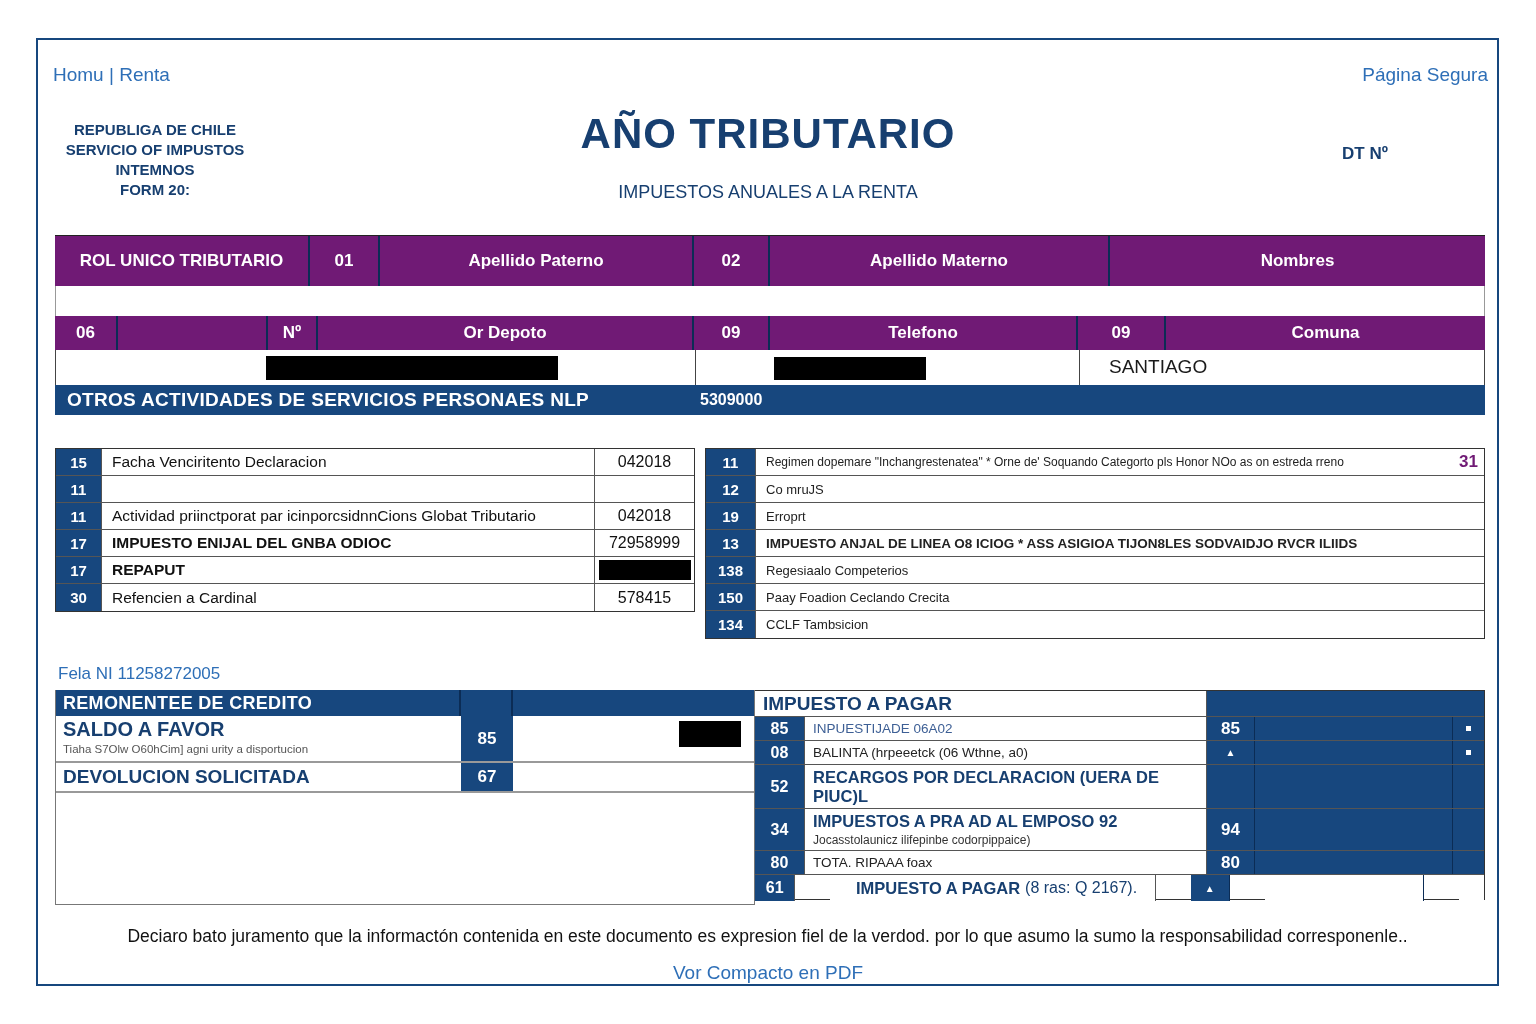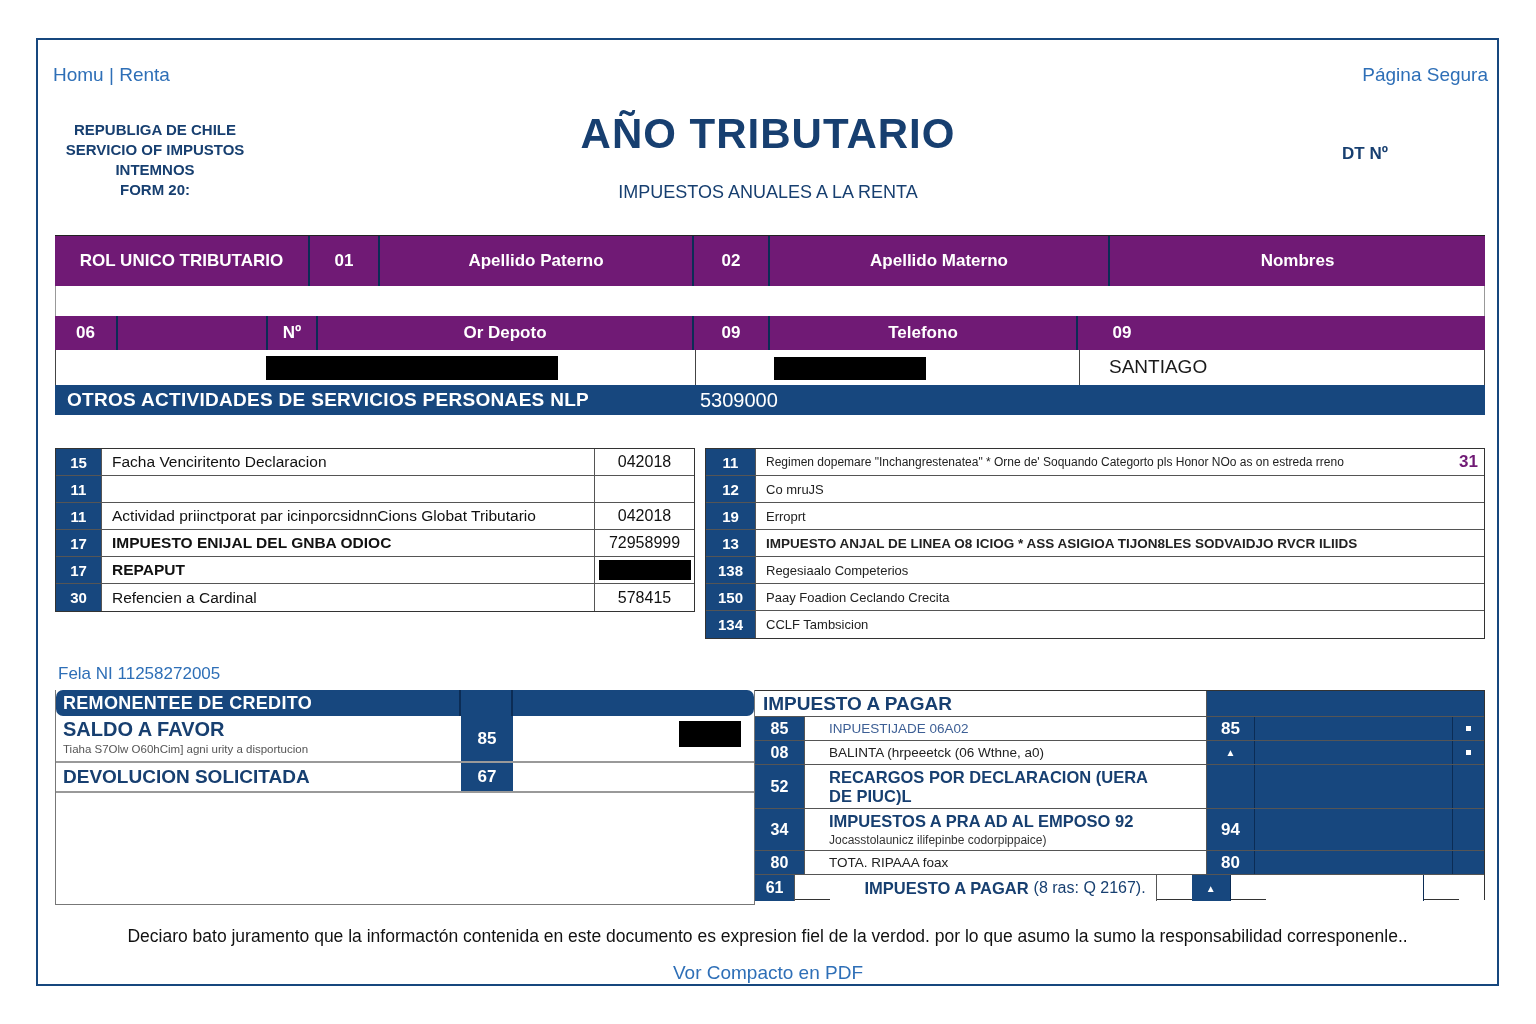--- a/index.html
+++ b/index.html
@@ -26,57 +26,57 @@
   .blue-row .cell:last-child { border-right:none; }
   .r1 { height:50px; font-size:17px; }
   .gap-row { height:30px; background:#fff; border-left:1px solid #999; border-right:1px solid #999; }
   .r2 { height:34px; font-size:17px; }
   .val-row { position:relative; height:35px; background:#fff; border-left:1px solid #444; border-right:1px solid #444; }
   .vline { position:absolute; top:0; bottom:0; width:1px; background:#444; }
   .redact { position:absolute; background:#000; }
   .santiago { position:absolute; left:1053px; top:6px; font-size:19px; color:#1a1a1a; }
   .banner { position:relative; height:30px; background:#17477e; color:#fff; display:flex; align-items:center; }
   .banner .lbl { font-weight:bold; font-size:19px; padding-left:12px; letter-spacing:0.3px; }
-  .banner .code { position:absolute; left:645px; font-weight:normal; font-size:20px;text-align:center; }
+  .banner .code { position:absolute; left:645px; font-weight:bold; font-size:16px;text-align:center; }
 
   
   .dtable { border:1px solid #333; }
   .dtable-left { left:55px; top:448px; width:640px; }
   .dtable-right { left:705px; top:448px; width:780px; }
   .drow { display:flex; height:27px; border-bottom:1px solid #555; }
   .drow:last-child { border-bottom:none; }
   .dcode { width:46px; background:#17477e; color:#fff; font-weight:bold; font-size:15px; display:flex; align-items:center; justify-content:center; border-right:1px solid #555; }
   .dtable-right .dcode { width:50px; }
   .dlabel { flex:1; display:flex; align-items:center; padding-left:10px; font-size:15.5px; color:#111; background:#fff; }
   .dtable-right .dlabel { font-size:13px; color:#222; }
   .dvalue { width:100px; border-left:1px solid #555; display:flex; align-items:center; justify-content:center; font-size:16px; color:#111; background:#fff; position:relative; }
   .bold { font-weight:bold; }
   .rt-val { margin-left:auto; padding-right:6px; font-size:17px; font-weight:bold; color:#701a75; }
 
   .folio { left:58px; top:664px; font-size:17px; color:#2e6fb7; }
 
   
   .credit { left:55px; top:690px; width:700px; height:215px; border:1px solid #777; border-top:none; }
-  .credit-head { display:flex; height:26px; background:#17477e; color:#fff;border-radius:7px; }
+  .credit-head { display:flex; height:26px; background:#17477e; color:#fff; }
   .credit-head .ch1 { width:405px; display:flex; align-items:center; padding-left:7px; font-weight:bold; font-size:18px; border-right:2px solid #0b2c55; letter-spacing:0.3px; }
   .credit-head .ch2 { width:52px; border-right:2px solid #0b2c55; }
   .credit-head .ch3 { flex:1; }
   .credit-row { display:flex; border-bottom:2px solid #999; }
   .cr-label { width:405px; padding:2px 0 2px 7px; background:#fff; }
   .cr-label .big { font-size:20px; font-weight:bold; color:#173f70; }
   .cr-label .sub { font-size:11.5px; color:#555; margin-top:2px; }
   .cr-code { width:52px; background:#17477e; color:#fff; font-weight:bold; font-size:17px; display:flex; align-items:center; justify-content:center; }
   .cr-val { flex:1; background:#fff; position:relative; }
 
   
   .pay { left:755px; top:690px; width:730px; height:210px; border:1px solid #333; border-left:none; }
   .pay-row { display:flex; border-bottom:1px solid #555; }
   .pay-row:last-child { border-bottom:none;gap:35px; }
   .p-code { width:50px; background:#17477e; color:#fff; font-weight:bold; font-size:16px; display:flex; align-items:center; justify-content:center; border-right:1px solid #555; }
-  .p-label { width:402px; background:#fff; display:flex; flex-direction:column; justify-content:center; padding-left:24px; border-right:1px solid #555; }
+  .p-label { width:402px; background:#fff; display:flex; flex-direction:column; justify-content:center; padding-left:8px; border-right:1px solid #555; }
   .p-rcode { width:48px; background:#17477e; color:#fff; font-weight:bold; font-size:17px; display:flex; align-items:center; justify-content:center; border-right:1px solid #0b2c55; }
   .p-val { width:198px; background:#17477e; border-right:1px solid #0b2c55; }
   .p-dot { width:31px; background:#17477e; display:flex; align-items:center; justify-content:center; }
   .white-sq { width:5px; height:5px; background:#fff; }
   .p-head-label { width:452px; background:#fff; display:flex; align-items:center; padding-left:8px; font-size:19px; font-weight:bold; color:#173f70; border-right:1px solid #555; }
   .p-head-blue { flex:1; background:#17477e; }
   .p-plain { font-size:13.5px; color:#222; }
   .p-blue-sm { font-size:13.5px; color:#3d5f95; }
   .p-bold { font-size:16.5px; font-weight:bold; color:#173f70; line-height:19px; }
   .p-sub { font-size:12px; color:#333; margin-top:2px; }
@@ -116,20 +116,21 @@
     </div>
     <div class="gap-row"></div>
     <div class="blue-row r2">
       <div class="cell" style="width:63px;">06</div>
       <div class="cell" style="width:150px;"></div>
       <div class="cell" style="width:50px;">Nº</div>
       <div class="cell" style="width:376px;">Or Depoto</div>
       <div class="cell" style="width:76px;">09</div>
       <div class="cell" style="width:308px;">Telefono</div>
       <div class="cell" style="width:88px;">09</div>
+      <div class="cell" style="width:319px;">Comuna</div>
     </div>
     <div class="val-row">
       <div class="vline" style="left:639px;"></div>
       <div class="vline" style="left:1023px;"></div>
       <div class="redact" style="left:210px; top:6px; width:292px; height:24px;"></div>
       <div class="redact" style="left:718px; top:7px; width:152px; height:23px;"></div>
       <div class="santiago">SANTIAGO</div>
     </div>
     <div class="banner">
       <div class="lbl">OTROS ACTIVIDADES DE SERVICIOS PERSONAES NLP</div>

